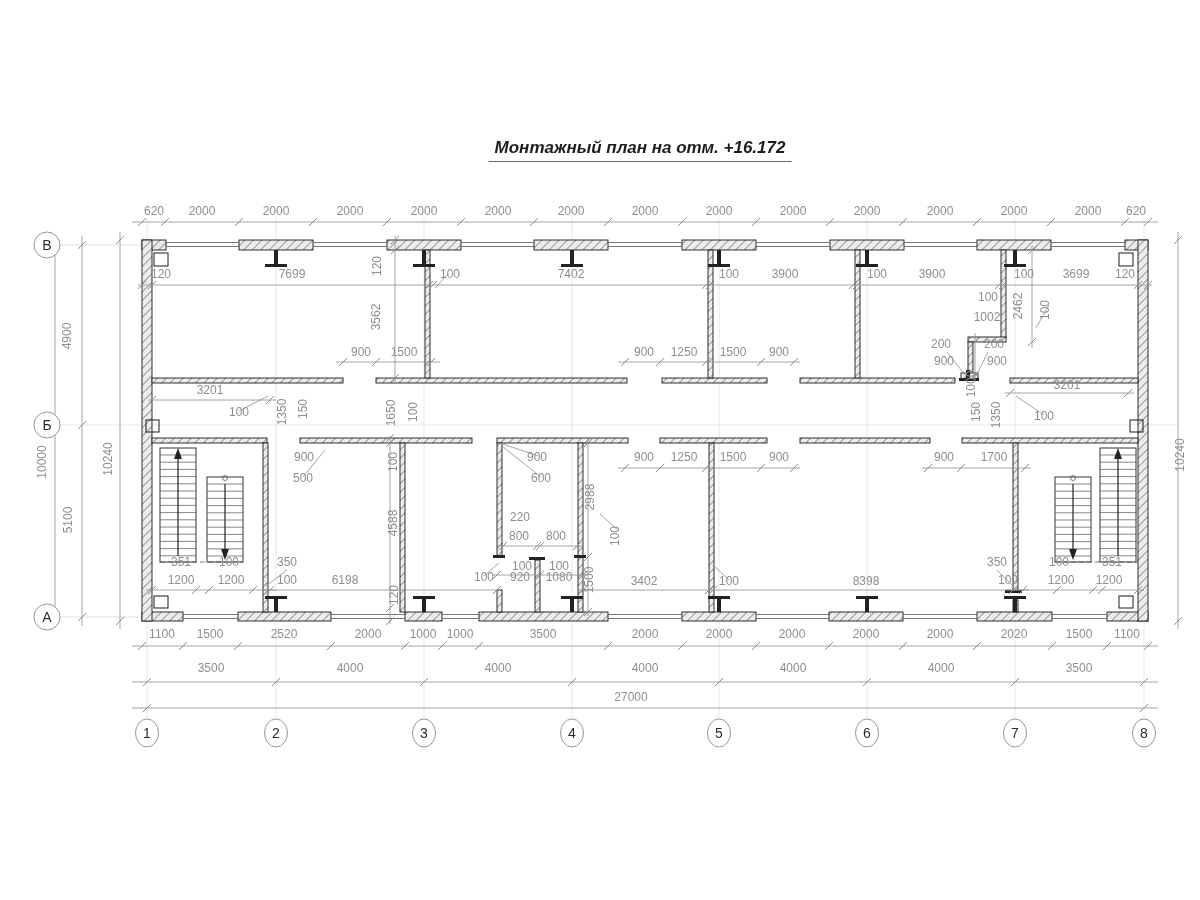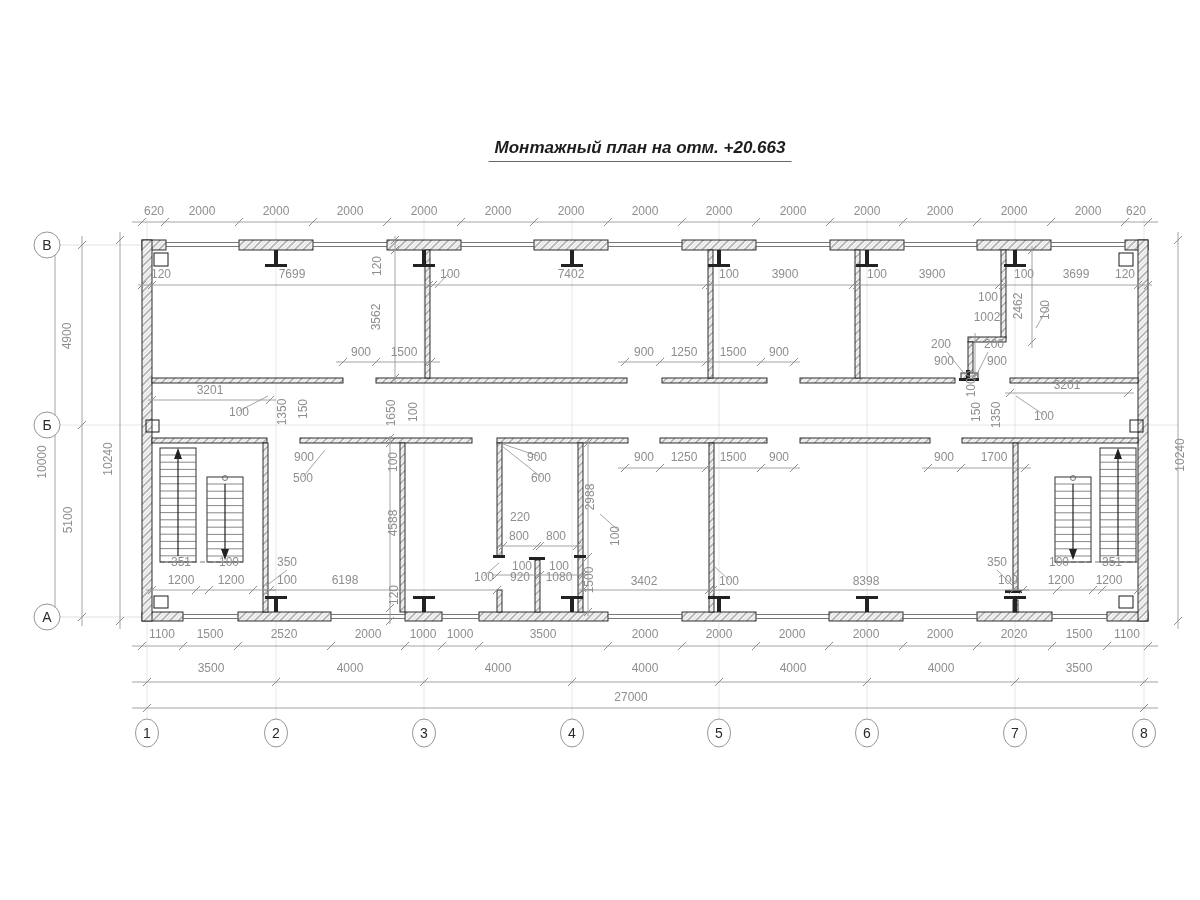--- a/index.html
+++ b/index.html
@@ -539,14 +539,14 @@
         <g>
           <ellipse cx="1015" cy="733" rx="11.5" ry="14" fill="#fff" stroke="#8a8a8a" stroke-width="0.9"></ellipse>
           <text x="1015" y="738" class="bubble-label">7</text>
         </g>
         <g>
           <ellipse cx="1144" cy="733" rx="11.5" ry="14" fill="#fff" stroke="#8a8a8a" stroke-width="0.9"></ellipse>
           <text x="1144" y="738" class="bubble-label">8</text>
         </g>
       </g>
   </svg>
-  <div id="drawing-title">Монтажный план на отм. +20.663</div>
+  <div id="drawing-title">Монтажный план на отм. +16.172</div>
 </div>
 
 </body></html>

